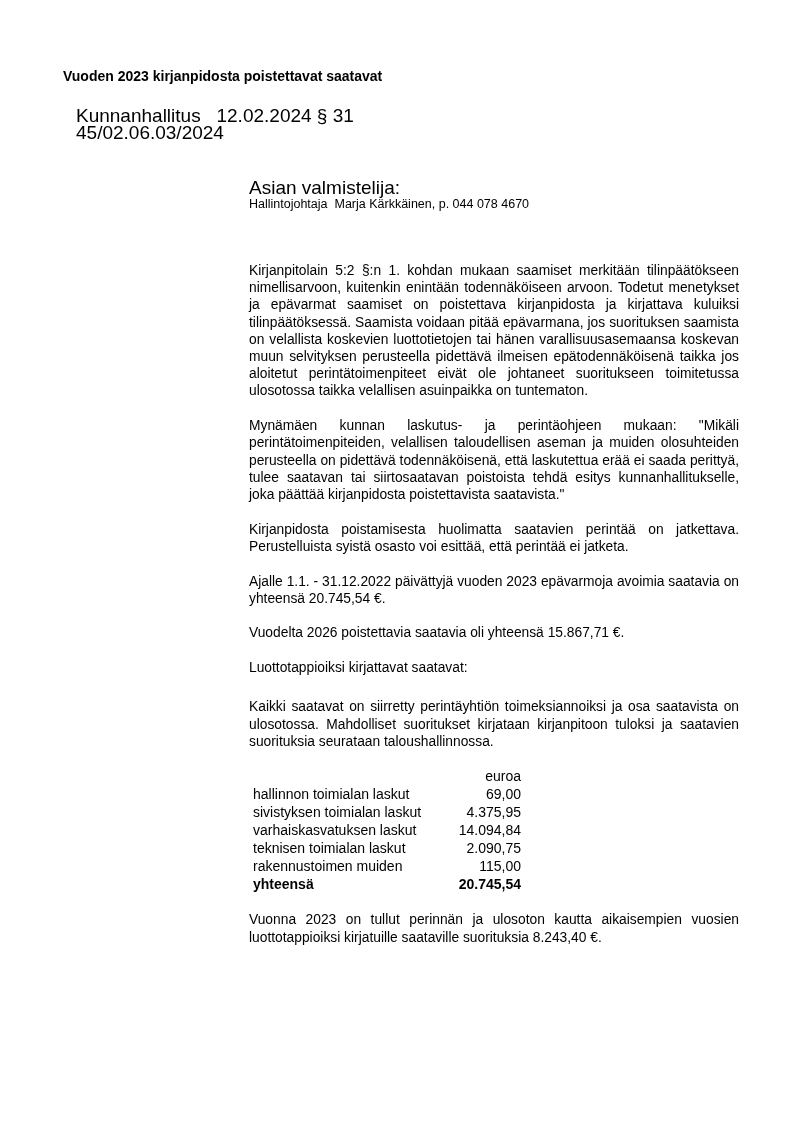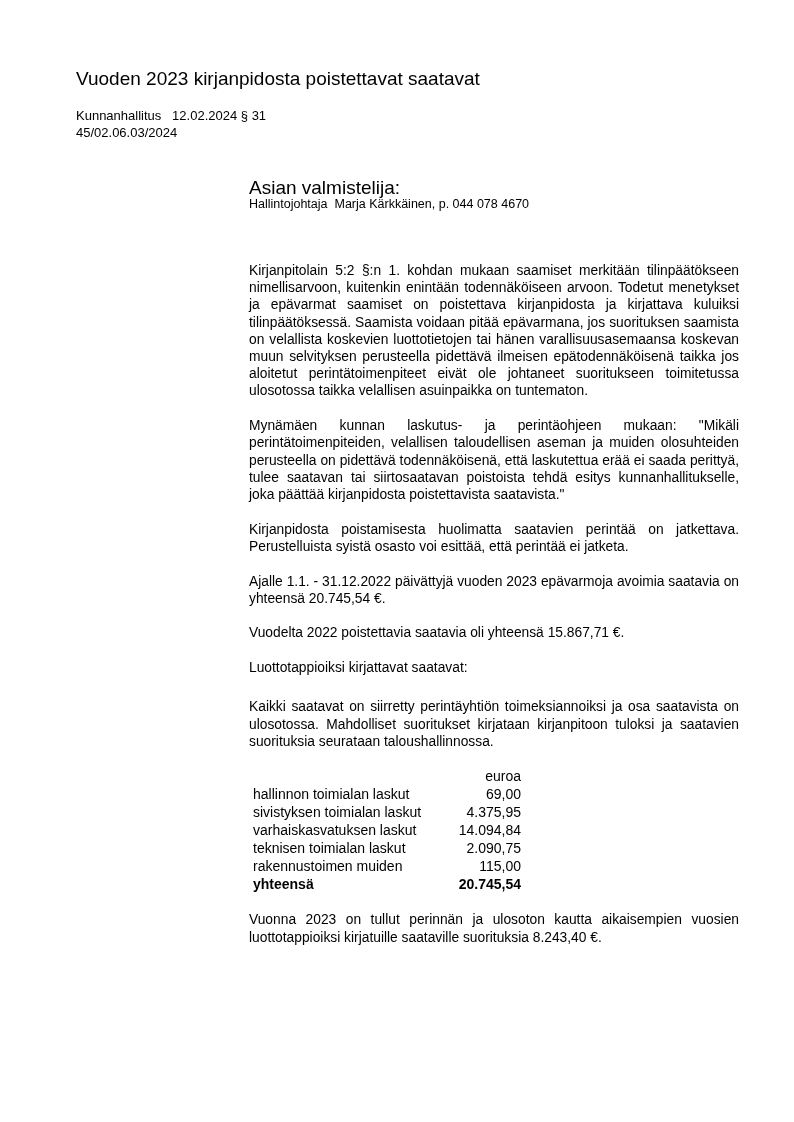--- a/index.html
+++ b/index.html
@@ -1,19 +1,19 @@
 <!DOCTYPE html>
 <html><head>
 <meta charset="utf-8">
 <style>
   html, body { margin: 0; padding: 0; background: #ffffff; }
   body { width: 794px; height: 1122px; position: relative; overflow: hidden;
          font-family: "Liberation Sans", sans-serif; color: #000; }
-  .title { position: absolute; left: 76px; top: 68px; font-size: 19px; font-weight: normal; }
-  .meta { position: absolute; left: 76px; top: 107px; font-size: 13px; line-height: 17px; }
+  .title { position: absolute; left: 63px; top: 68px; font-size: 14px; font-weight: bold; }
+  .meta { position: absolute; left: 76px; top: 107px; font-size: 19px; line-height: 17px; }
   .preparer { position: absolute; left: 249px; top: 180px; font-size: 12.5px; line-height: 16px; }
   .preparer .lbl { font-size: 19px; }
   .body { position: absolute; left: 249px; top: 262px; width: 490px; font-size: 13.8px; line-height: 17.2px; }
   .body p { margin: 0 0 17.5px 0; text-align: justify; }
   .table { margin: 0 0 18px 0; border-collapse: collapse; font-size: 14px; }
   .table td { padding: 0 6px 0 4px; line-height: 18px; }
   .table td.num { text-align: right; min-width: 90px; padding-right: 0; }
   .table tr.total td { font-weight: bold; }
 </style>
 </head>
@@ -29,21 +29,21 @@
 <div class="preparer">
   <div class="lbl">Asian valmistelija:</div>
   <div style="white-space:pre">Hallintojohtaja  Marja Kärkkäinen, p. 044 078 4670</div>
 </div>
 
 <div class="body">
   <p>Kirjanpitolain 5:2 §:n 1. kohdan mukaan saamiset merkitään tilinpäätökseen nimellisarvoon, kuitenkin enintään todennäköiseen arvoon. Todetut menetykset ja epävarmat saamiset on poistettava kirjanpidosta ja kirjattava kuluiksi tilinpäätöksessä. Saamista voidaan pitää epävarmana, jos suorituksen saamista on velallista koskevien luottotietojen tai hänen varallisuusasemaansa koskevan muun selvityksen perusteella pidettävä ilmeisen epätodennäköisenä taikka jos aloitetut perintätoimenpiteet eivät ole johtaneet suoritukseen toimitetussa ulosotossa taikka velallisen asuinpaikka on tuntematon.</p>
   <p>Mynämäen kunnan laskutus- ja perintäohjeen mukaan: "Mikäli perintätoimenpiteiden, velallisen taloudellisen aseman ja muiden olosuhteiden perusteella on pidettävä todennäköisenä, että laskutettua erää ei saada perittyä, tulee saatavan tai siirtosaatavan poistoista tehdä esitys kunnanhallitukselle,  joka päättää kirjanpidosta poistettavista saatavista."</p>
   <p>Kirjanpidosta poistamisesta huolimatta saatavien perintää on jatkettava. Perustelluista syistä osasto voi esittää, että perintää ei jatketa.</p>
   <p>Ajalle 1.1. - 31.12.2022 päivättyjä vuoden 2023 epävarmoja avoimia saatavia on yhteensä 20.745,54 €.</p>
-  <p>Vuodelta 2022 poistettavia saatavia oli yhteensä 15.867,71 €.</p>
+  <p>Vuodelta 2026 poistettavia saatavia oli yhteensä 15.867,71 €.</p>
   <p style="margin-bottom:22px">Luottotappioiksi kirjattavat saatavat:</p>
   <p>Kaikki saatavat on siirretty perintäyhtiön toimeksiannoiksi ja osa saatavista on ulosotossa. Mahdolliset suoritukset kirjataan kirjanpitoon tuloksi ja saatavien suorituksia seurataan taloushallinnossa.</p>
 
   <table class="table">
     <tbody>
         <tr>
       <td></td>
       <td class="num">euroa</td>
     </tr>
     <tr>

